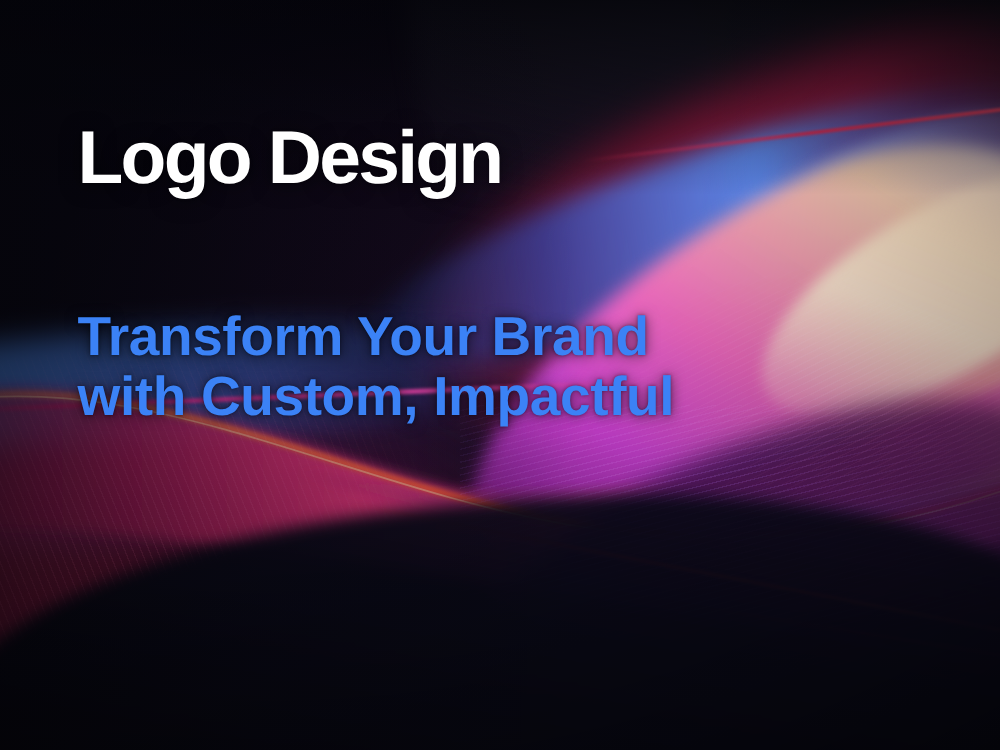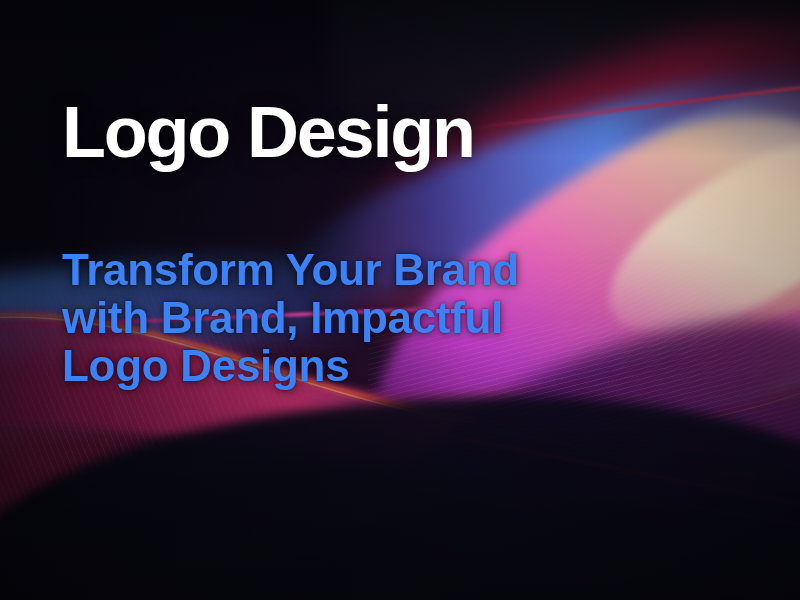--- a/index.html
+++ b/index.html
@@ -232,21 +232,21 @@
   .content {
     position:absolute;
     left:62px; top:0;
     width:700px; height:600px;
     z-index:30;
   }
 
   .title {
     position:absolute;
     top:96px; left:0;
-    font-size:72px;
+    font-size:60px;
     font-weight:700;
     letter-spacing:-2.2px;
     color:#ffffff;
     line-height:1;
     white-space:nowrap;
     text-shadow:0 2px 16px rgba(0,0,0,.55), 0 0 2px rgba(0,0,0,.4);
   }
 
   .subtitle {
     position:absolute;
@@ -351,19 +351,18 @@
     <div class="darken-left"></div>
     <div class="vignette"></div>
   </div>
 
   <div class="content">
 
     <h1 class="title">Logo Design</h1>
 
     <div class="subtitle">
       <span class="sline">Transform Your Brand</span>
-      <span class="sline">with Brand, Impactful</span>
-      <span class="sline">Logo Designs</span>
+      <span class="sline">with Custom, Impactful</span>
     </div>
 
   </div>
 
 </div>
 
 </body></html>

